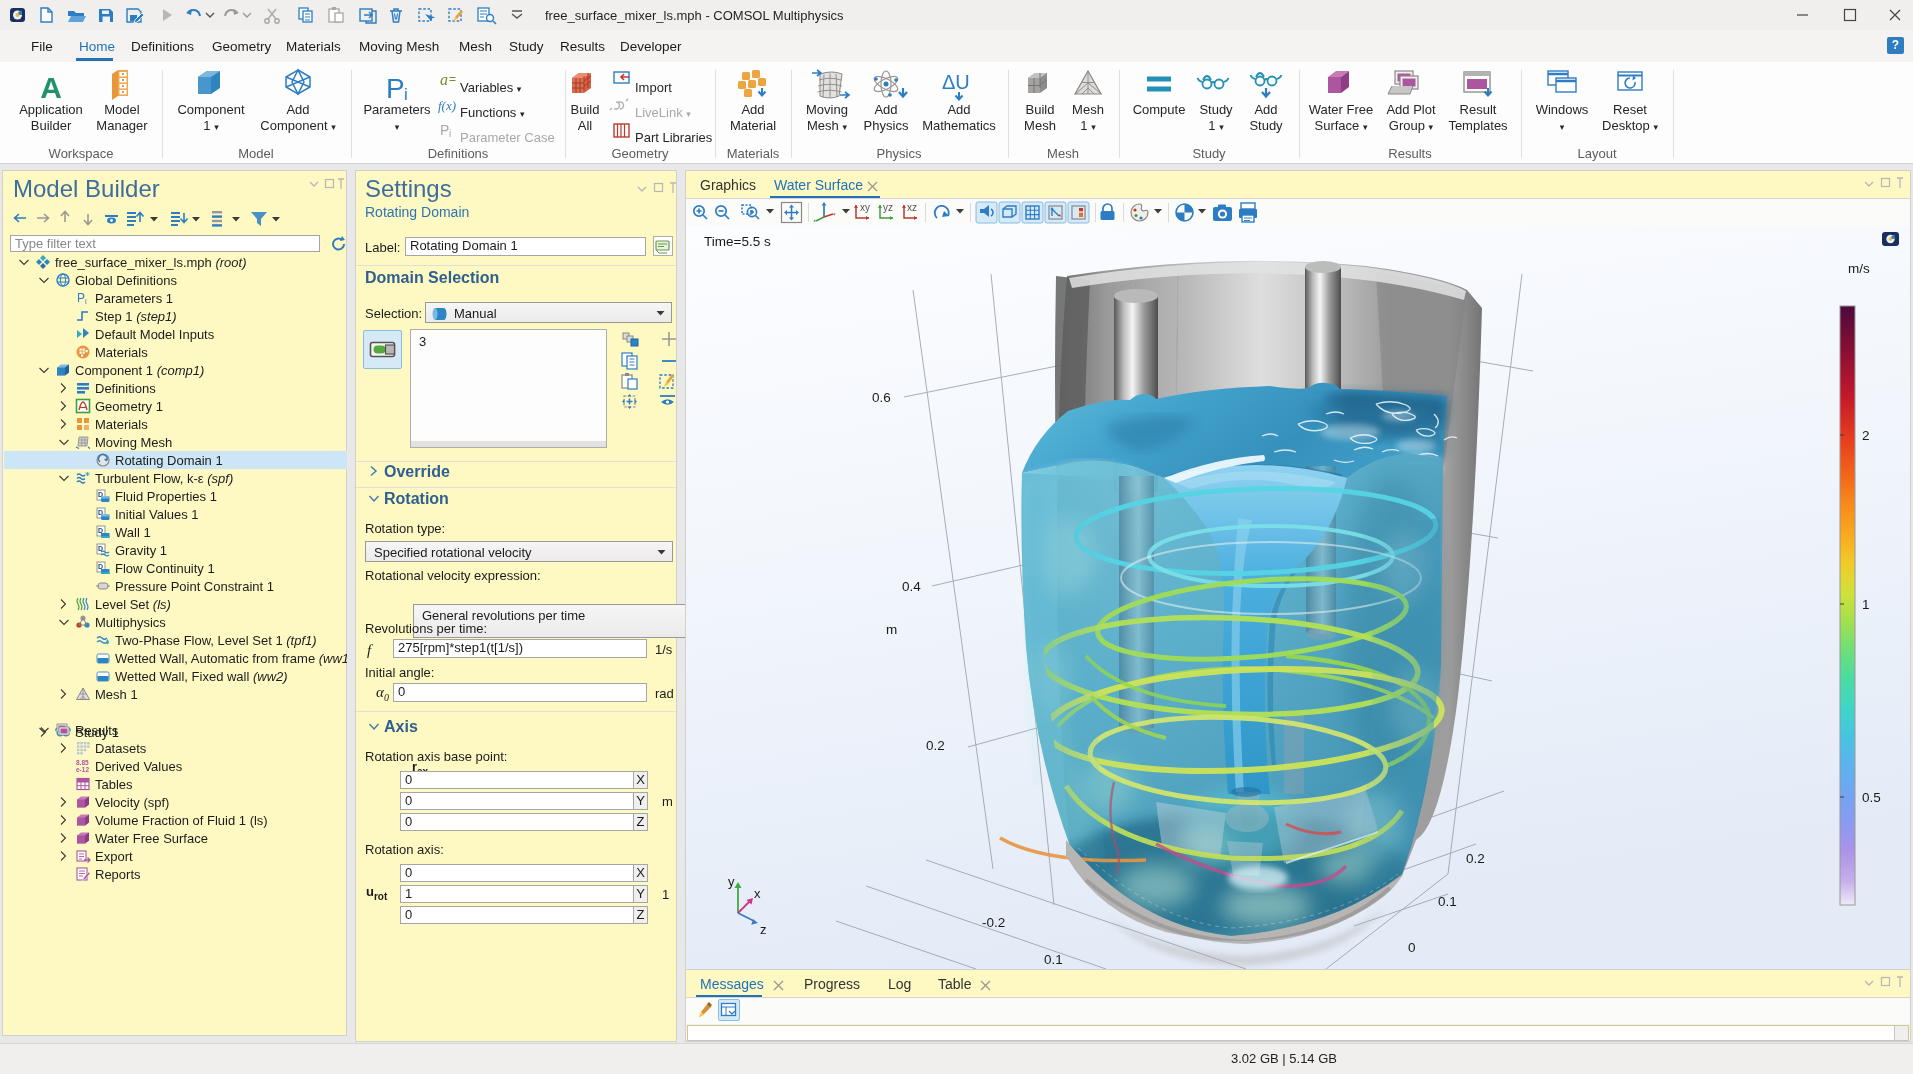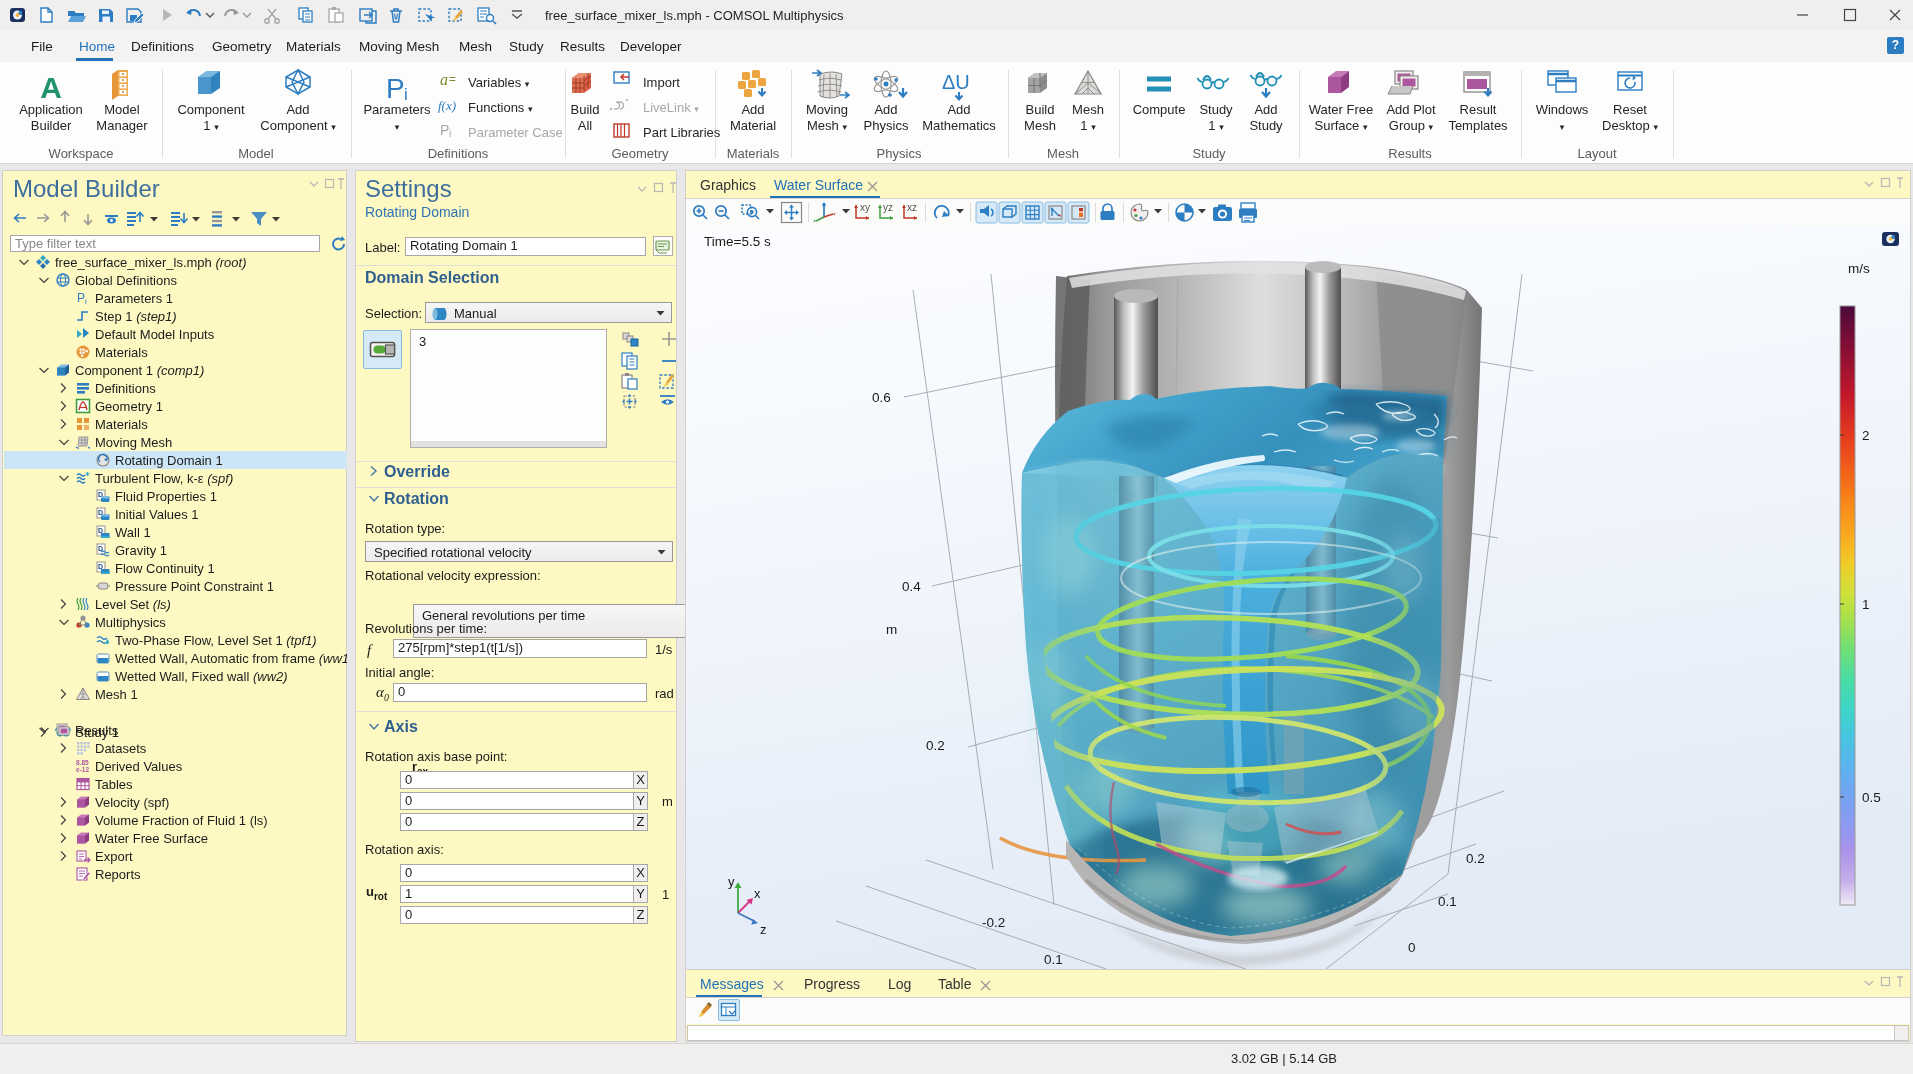--- a/index.html
+++ b/index.html
@@ -7,21 +7,21 @@
   font-family:"Liberation Sans", sans-serif; background:#e9e8e8; }
 #titlebar { position:absolute; left:0; top:0; width:1913px; height:30px; background:#f0efee; }
 #menubar { position:absolute; left:0; top:30px; width:1913px; height:32px; background:#f4f3f1; }
 #ribbon { position:absolute; left:0; top:62px; width:1913px; height:102px; background:#fdfdfd; border-bottom:1px solid #d5d3d1; }
 #main { position:absolute; left:0; top:165px; width:1913px; height:878px; background:#e9e8e8; }
 #statusbar { position:absolute; left:0; top:1043px; width:1913px; height:31px; background:#f0efee; border-top:1px solid #d9d7d5; font-size:13px; color:#222;padding-left:31px; }
 .panel { position:absolute; background:#fef9c3; border:1px solid #d2d0ce; }
 .mtab { position:absolute; top:9px; font-size:13.5px; color:#1b1b1b; }
 .gl { position:absolute; top:84px; font-size:13px; color:#5c5c5c; text-align:center; }
 .rbig { position:absolute; top:40px; text-align:center; font-size:13px; color:#262626; line-height:16px; }
-.rsmall { position:absolute; font-size:13px; color:#262626; height:18px; line-height:16px; white-space:nowrap;margin-left:8px; }
+.rsmall { position:absolute; font-size:13px; color:#262626; height:18px; line-height:26px; white-space:nowrap; }
 .hdr { font-size:24px; color:#3d6e9e; }
 .sub { font-size:14px; color:#2e74b5; }
 .sect { font-size:16px; font-weight:bold; color:#2e5f8f; }
 .lbl { font-size:13px; color:#1b1b1b; }
 .fld { position:absolute; background:#fff; border:1px solid #a6a6a6; font-size:13px; color:#1b1b1b; line-height:16px; padding-left:4px; }
 .drop { position:absolute; background:linear-gradient(#f6f6f6,#eceaea); border:1px solid #999; font-size:13px; color:#1b1b1b; }
 .trow { position:absolute; left:0; width:100%; height:18px; font-size:13px; color:#1c1c1c; white-space:nowrap; }
 .gtab { position:absolute; top:6px; font-size:14px; color:#333; }
 </style>
 </head>

